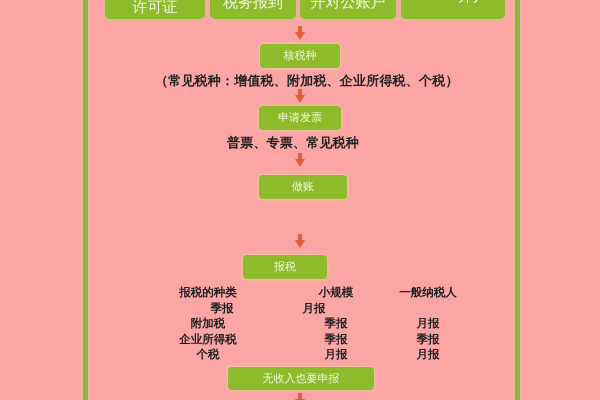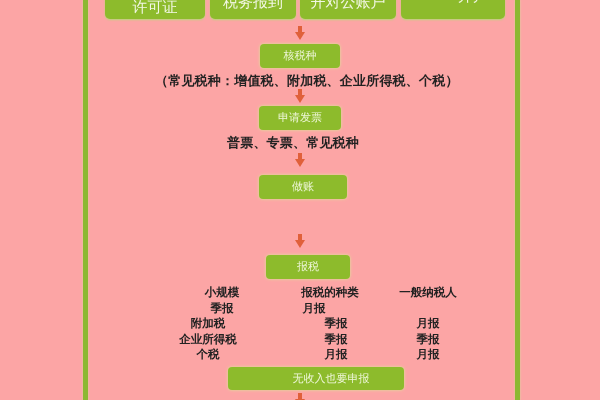--- a/index.html
+++ b/index.html
@@ -167,28 +167,28 @@
 
   <div class="step" style="left:259px; top:175px; width:88px;">
     <span>做账</span>
   </div>
 
   <div class="arrow" style="top:234px;">
     <div class="shaft"></div>
       <div class="head"></div>
   </div>
 
-  <div class="step" style="left:266px; top:255px; width:84px;">
+  <div class="step" style="left:243px; top:255px; width:84px;">
     <span>报税</span>
   </div>
 
   <div class="tax-table">
     <div class="tax-row">
+      <div class="tax-cell c0">报税的种类</div>
       <div class="tax-cell c1">小规模</div>
-      <div class="tax-cell c0">报税的种类</div>
       <div class="tax-cell c2">一般纳税人</div>
     </div>
     <div class="tax-row">
       <div class="tax-cell c1">季报</div>
       <div class="tax-cell c2">月报</div>
     </div>
     <div class="tax-row">
       <div class="tax-cell c0">附加税</div>
       <div class="tax-cell c1">季报</div>
       <div class="tax-cell c2">月报</div>
@@ -198,21 +198,21 @@
       <div class="tax-cell c1">季报</div>
       <div class="tax-cell c2">季报</div>
     </div>
     <div class="tax-row">
       <div class="tax-cell c0">个税</div>
       <div class="tax-cell c1">月报</div>
       <div class="tax-cell c2">月报</div>
     </div>
   </div>
 
-  <div class="step" style="left:228px; top:367px; width:146px; height:23px; line-height:23px;padding-left:30px;">
+  <div class="step" style="left:228px; top:367px; width:146px; height:23px; line-height:23px;">
     <span>无收入也要申报</span>
   </div>
 
   <div class="arrow" style="top:393px;">
     <div class="shaft"></div>
       <div class="head"></div>
   </div>
 
 </div>
 

